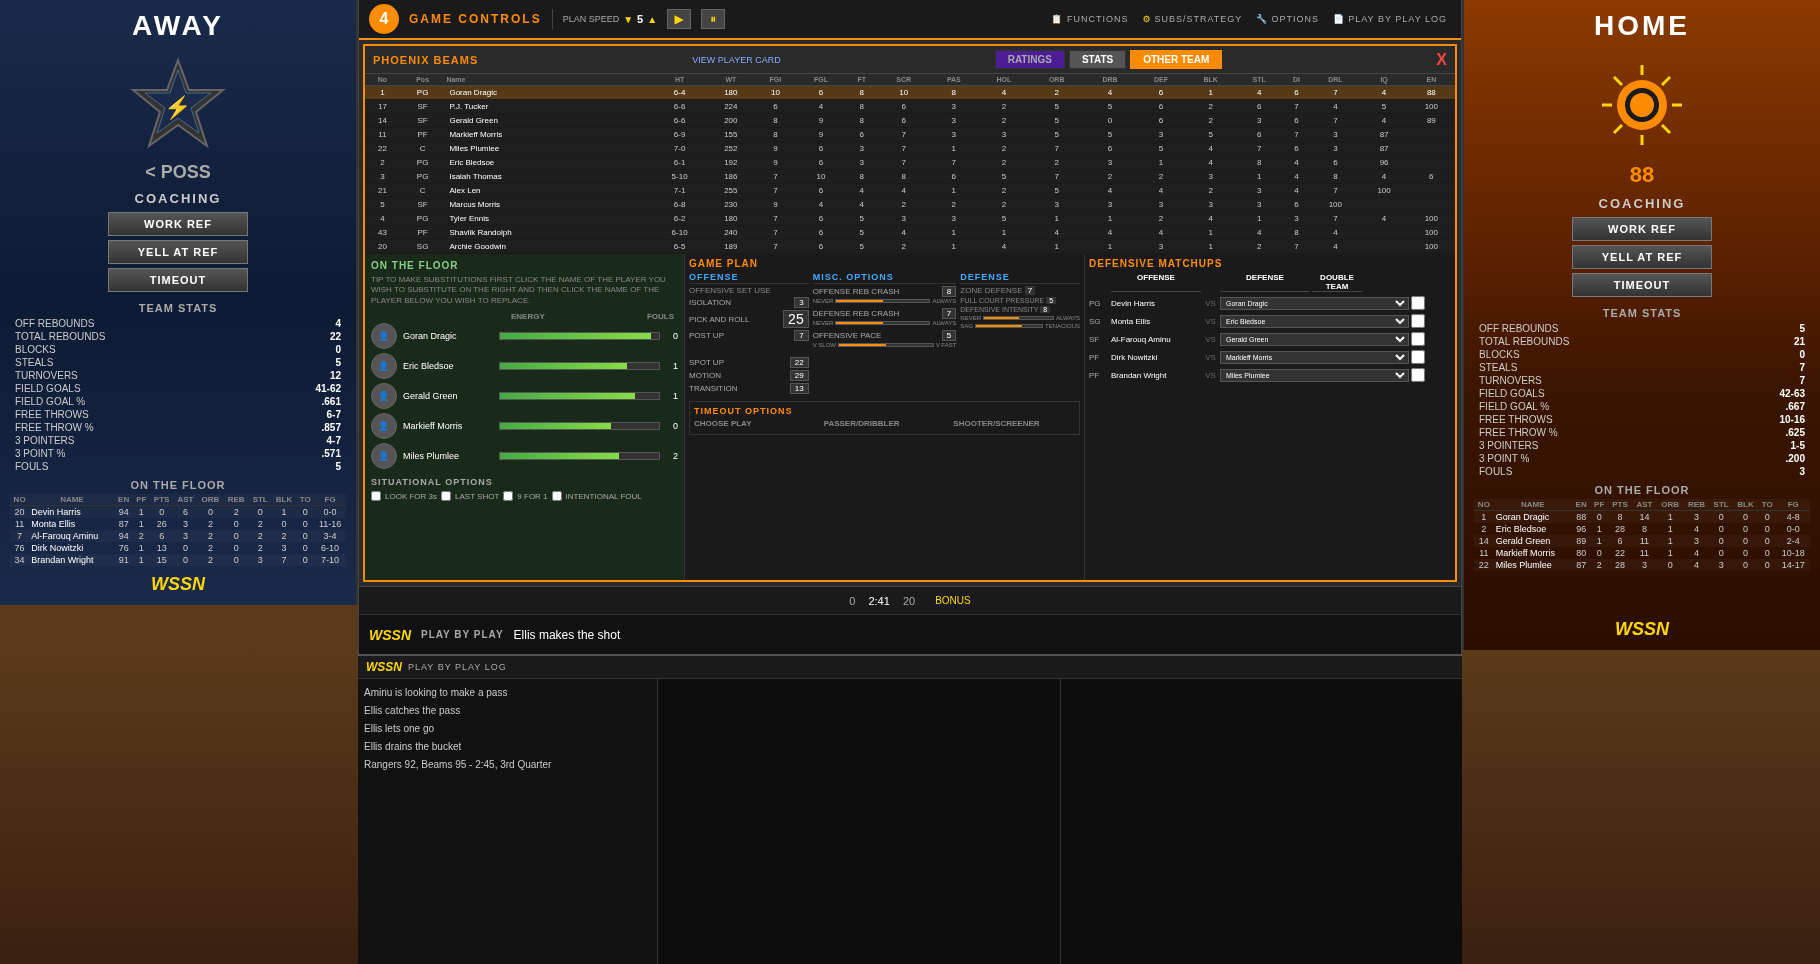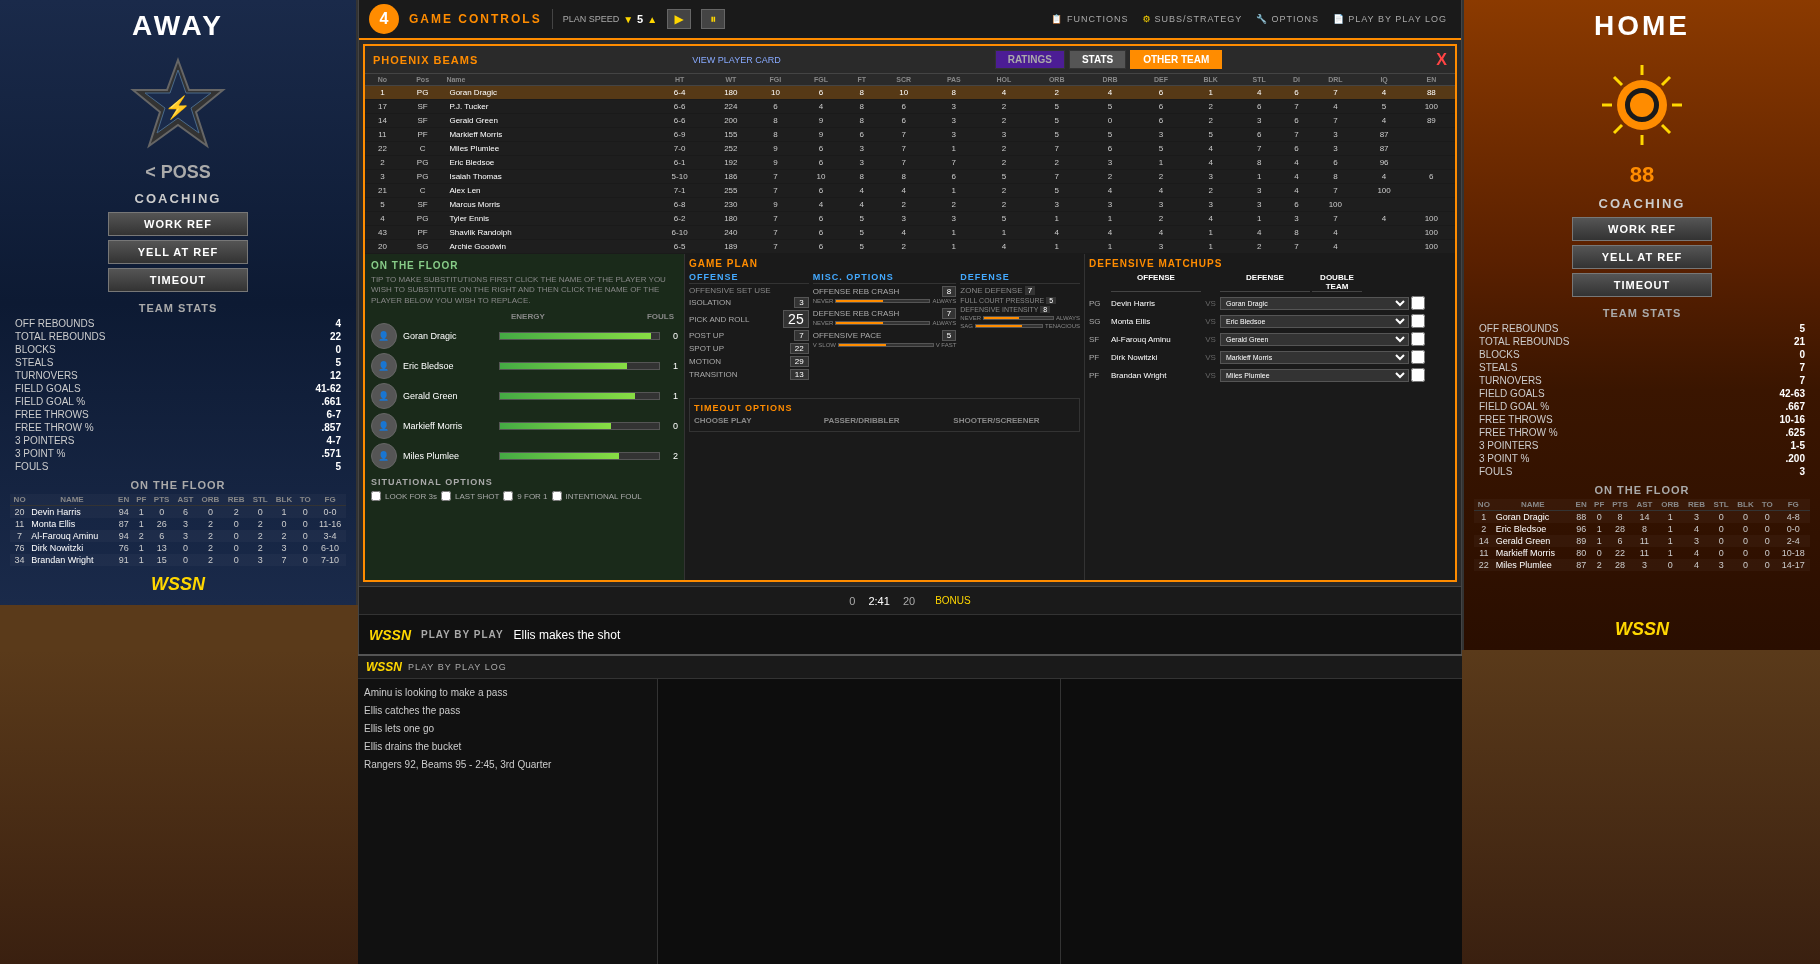--- a/index.html
+++ b/index.html
@@ -939,21 +939,21 @@
             <div style="color:#888;font-size:8px;margin-bottom:2px;">OFFENSIVE SET USE</div>
             <div id="offense-options-list">
                 <div style="display: flex; align-items: center; justify-content: space-between; margin-bottom: 2px;">
                   <span style="color:#aaa;font-size:8px;">ISOLATION</span>
                   <span style="background:#333;border:1px solid #555;color:white;font-size:8px;padding:0 4px;">3</span>
                 </div>
                 <div style="display: flex; align-items: center; justify-content: space-between; margin-bottom: 2px;">
                   <span style="color:#aaa;font-size:8px;">PICK AND ROLL</span>
                   <span style="background:#333;border:1px solid #555;color:white;font-size:14px;padding:0 4px;">25</span>
                 </div>
-                <div style="display: flex; align-items: center; justify-content: space-between; margin-bottom: 2px;">
+                <div style="display: flex; align-items: center; justify-content: space-between; margin-bottom: 16px;">
                   <span style="color:#aaa;font-size:8px;">POST UP</span>
                   <span style="background:#333;border:1px solid #555;color:white;font-size:8px;padding:0 4px;">7</span>
                 </div>
                 <div style="display: flex; align-items: center; justify-content: space-between; margin-bottom: 2px;">
                   <span style="color:#aaa;font-size:8px;">SPOT UP</span>
                   <span style="background:#333;border:1px solid #555;color:white;font-size:8px;padding:0 4px;">22</span>
                 </div>
                 <div style="display: flex; align-items: center; justify-content: space-between; margin-bottom: 2px;">
                   <span style="color:#aaa;font-size:8px;">MOTION</span>
                   <span style="background:#333;border:1px solid #555;color:white;font-size:8px;padding:0 4px;">29</span>
@@ -1025,21 +1025,21 @@
             <div style="display:flex;align-items:center;gap:2px;margin-bottom:2px;">
               <span style="color:#888;font-size:6px;">SAG</span>
               <div style="flex:1;height:4px;background:#333;border:1px solid #555;">
                   <div style="width:70%;height:100%;background:#FF8C00;"></div>
                 </div>
               <span style="color:#888;font-size:6px;">TENACIOUS</span>
             </div>
           </div>
         </div>
 
-        <div style="margin-top:16px;border:1px solid #333;padding:4px;">
+        <div style="margin-top:5px;border:1px solid #333;padding:4px;">
           <div style="color:#FF8C00;font-size:9px;font-weight:bold;letter-spacing:1px;margin-bottom:3px;">TIMEOUT OPTIONS</div>
           <div style="display:flex;gap:8px;">
             <div style="flex:1;">
               <div style="color:#888;font-size:8px;font-weight:bold;margin-bottom:2px;">CHOOSE PLAY</div>
             </div>
             <div style="flex:1;">
               <div style="color:#888;font-size:8px;font-weight:bold;margin-bottom:2px;">PASSER/DRIBBLER</div>
             </div>
             <div style="flex:1;">
               <div style="color:#888;font-size:8px;font-weight:bold;margin-bottom:2px;">SHOOTER/SCREENER</div>

